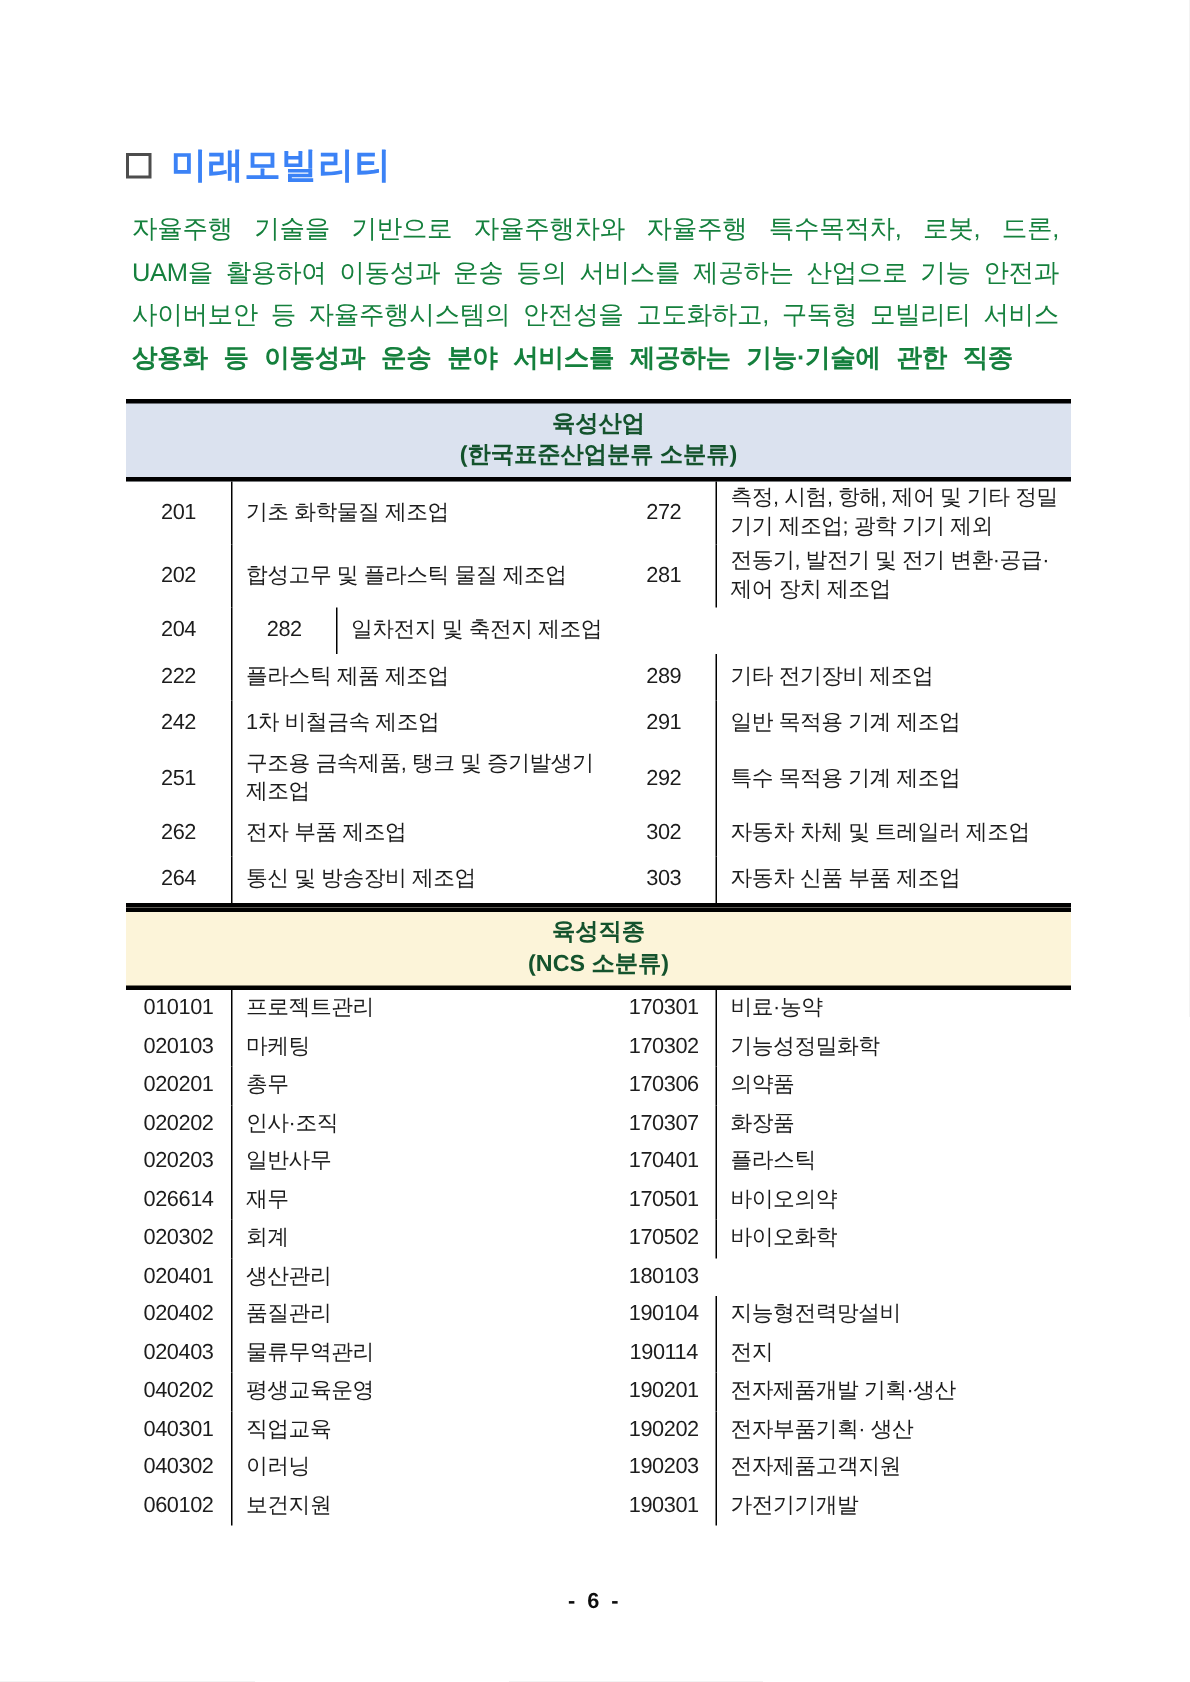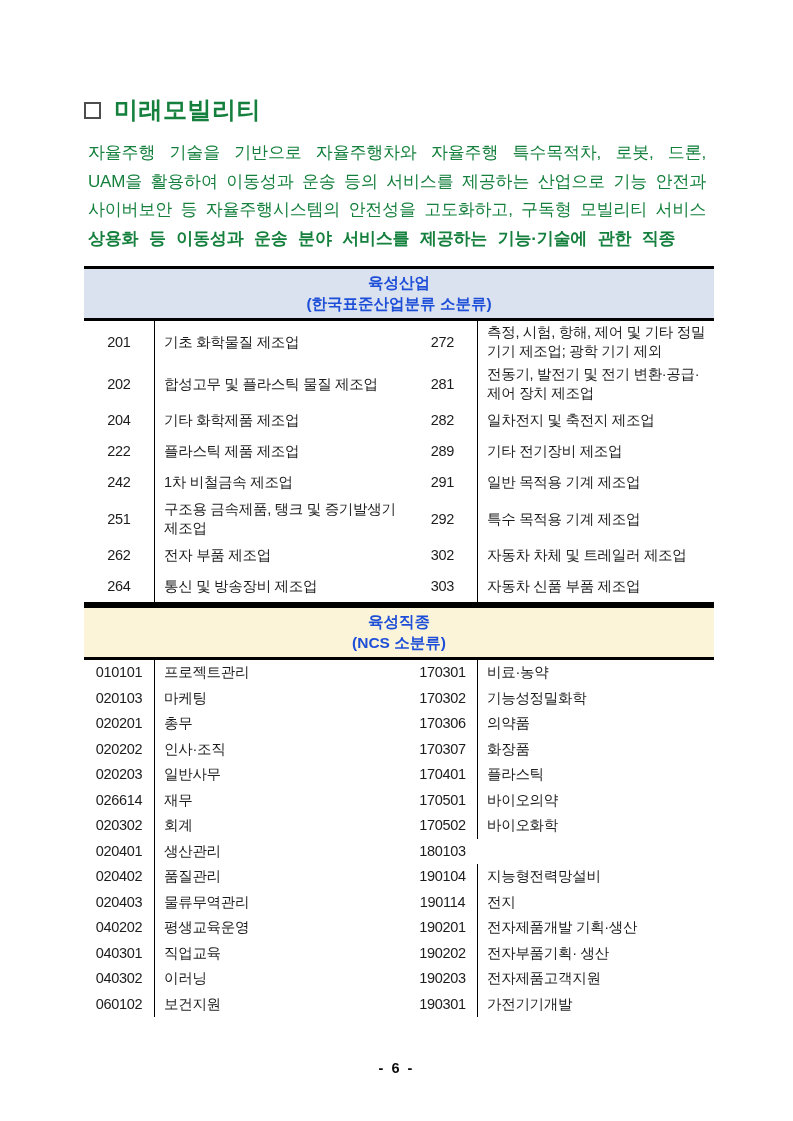--- a/index.html
+++ b/index.html
@@ -20,21 +20,21 @@
     margin-top:94px;
     display:flex; align-items:center; gap:13px;
   }
   .sq-bullet {
     width:17px; height:17px;
     border:2px solid #4d4d4d;
     background:#fff;
     flex:0 0 auto;
   }
   .title-text {
-    font-size:24px; font-weight:bold; color:#15803d;
+    font-size:24px; font-weight:bold; color:#3b82f6;
     letter-spacing:0.5px;
   }
 
   
   .para { margin-top:13px; padding-left:4px; width:622px; }
   .para .pline {
     font-size:17px; line-height:28.5px; color:#15803d;
     letter-spacing:-0.2px;
   }
   .para .pline.just { text-align:justify; text-align-last:justify; }
@@ -44,21 +44,21 @@
   .tbl { width:630px; }
   .tbl-1 { margin-top:13px; }
   .tbl-2 { }
   .tbl-head {
     border-top:3px solid #000;
     border-bottom:3px solid #000;
     text-align:center;
     padding:3px 0 4px 0;
   }
   .tbl-title, .tbl-subtitle {
-    font-size:15.5px; font-weight:bold; line-height:21px; color:#1d4ed8;
+    font-size:15.5px; font-weight:bold; line-height:21px; color:#14532d;
   }
   .tbl-body { }
   .row { display:flex; align-items:stretch; }
   .cell {
     display:flex; align-items:center;
     font-size:14.5px; line-height:19px;
     letter-spacing:-0.3px; color:#1c1c1c;
   }
   .cell.code { justify-content:center; text-align:center; }
   .c1 { width:71px;  border-right:1.5px solid #000; flex:0 0 auto; }
@@ -111,21 +111,20 @@
 
           <div class="row">
             <div class="cell code c1">202</div>
             <div class="cell name n1">합성고무 및 플라스틱 물질 제조업</div>
             <div class="cell code c2">281</div>
             <div class="cell name n2">전동기, 발전기 및 전기 변환·공급·제어 장치 제조업</div>
           </div>
 
           <div class="row">
             <div class="cell code c1">204</div>
-            <div class="cell name n1">기타 화학제품 제조업</div>
             <div class="cell code c2">282</div>
             <div class="cell name n2">일차전지 및 축전지 제조업</div>
           </div>
 
           <div class="row">
             <div class="cell code c1">222</div>
             <div class="cell name n1">플라스틱 제품 제조업</div>
             <div class="cell code c2">289</div>
             <div class="cell name n2">기타 전기장비 제조업</div>
           </div>

